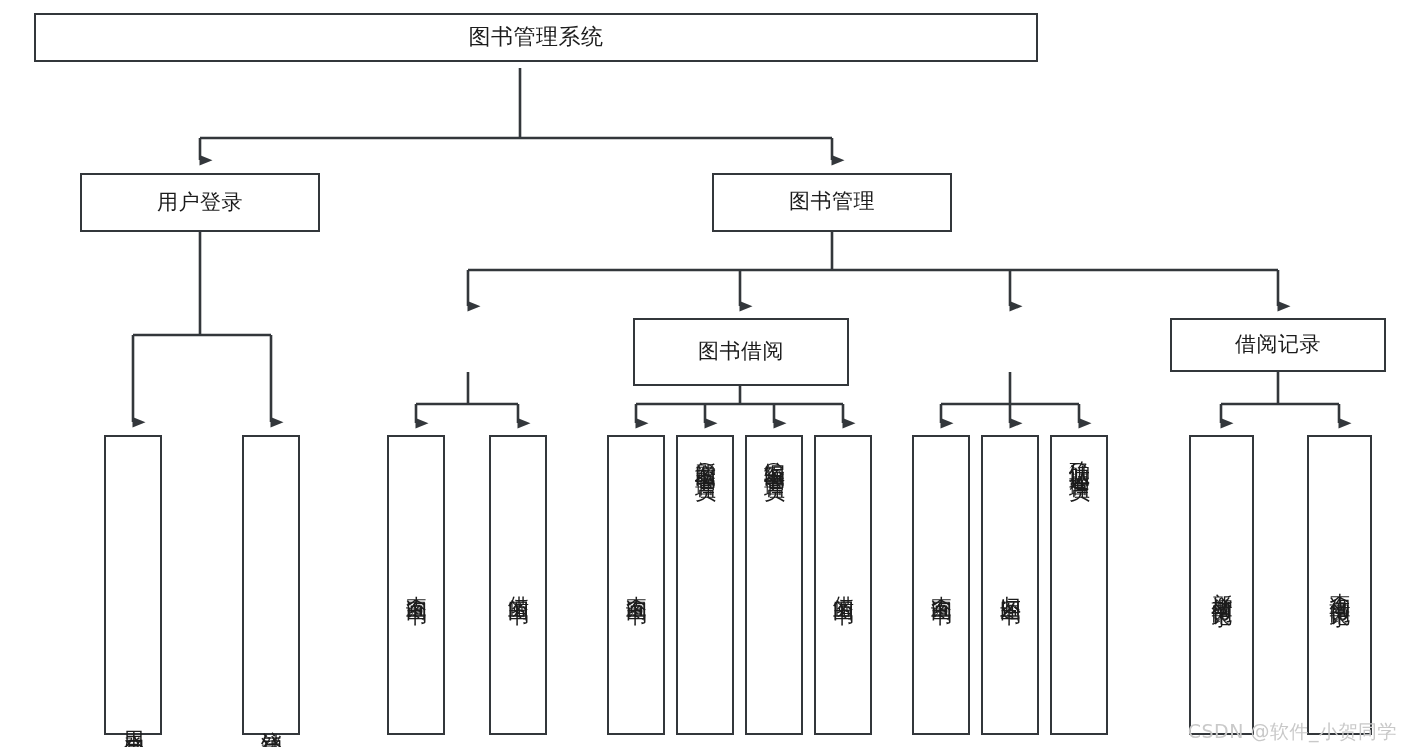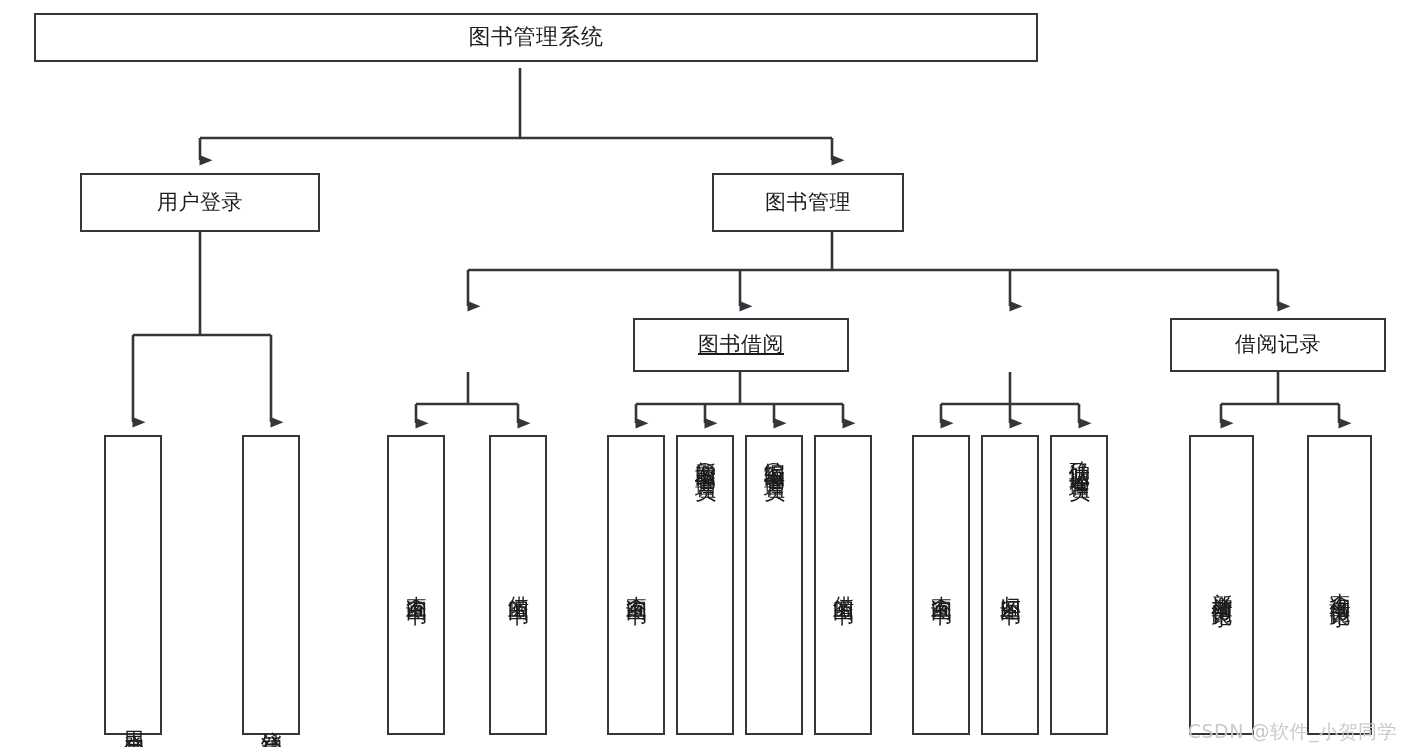--- a/index.html
+++ b/index.html
@@ -129,26 +129,26 @@
   </svg>
 
   <div class="node horiz" id="node-root" style="left:18px; top:13px; width:1004px; height:49px;margin-left:16px;">
     <span class="label">图书管理系统</span>
   </div>
 
   <div class="node horiz" style="left:80px; top:173px; width:240px; height:59px;">
     <span class="label">用户登录</span>
   </div>
 
-  <div class="node horiz" style="left:712px; top:173px; width:192px; height:59px;">
+  <div class="node horiz" style="left:712px; top:173px; width:240px; height:59px;font-family:Liberation Mono, monospace;">
     <span class="label">图书管理</span>
   </div>
 
 
-  <div class="node horiz" style="left:633px; top:318px; width:216px; height:54px;text-decoration:underline;">
+  <div class="node horiz" style="left:633px; top:318px; width:216px; height:68px;">
     <span class="label">图书借阅</span>
   </div>
 
 
   <div class="node horiz" style="left:1170px; top:318px; width:216px; height:54px;">
     <span class="label">借阅记录</span>
   </div>
 
   <div class="node vert anchor-bottom" style="left:104px; top:435px; width:58px; height:300px;">
     <span class="label">用户登录</span>

